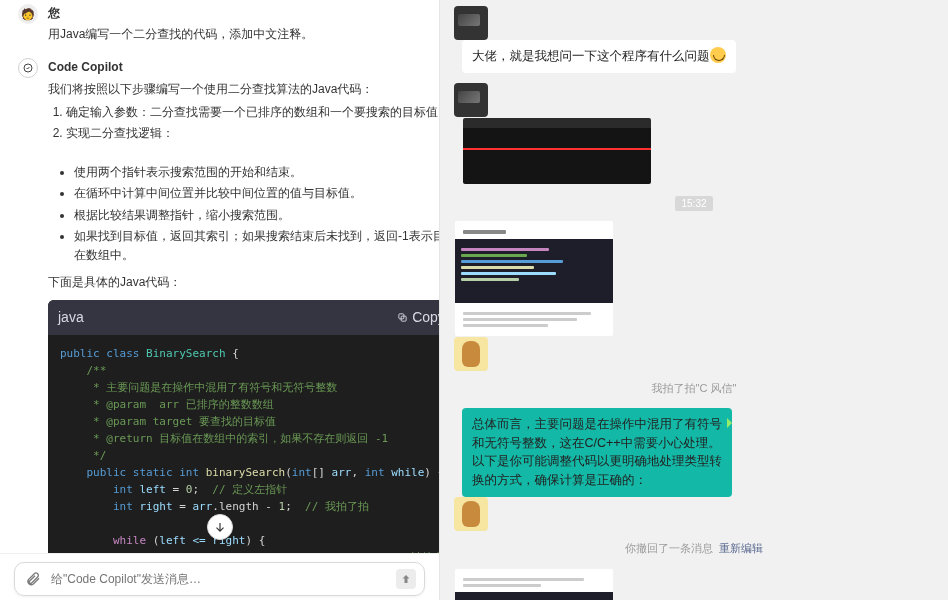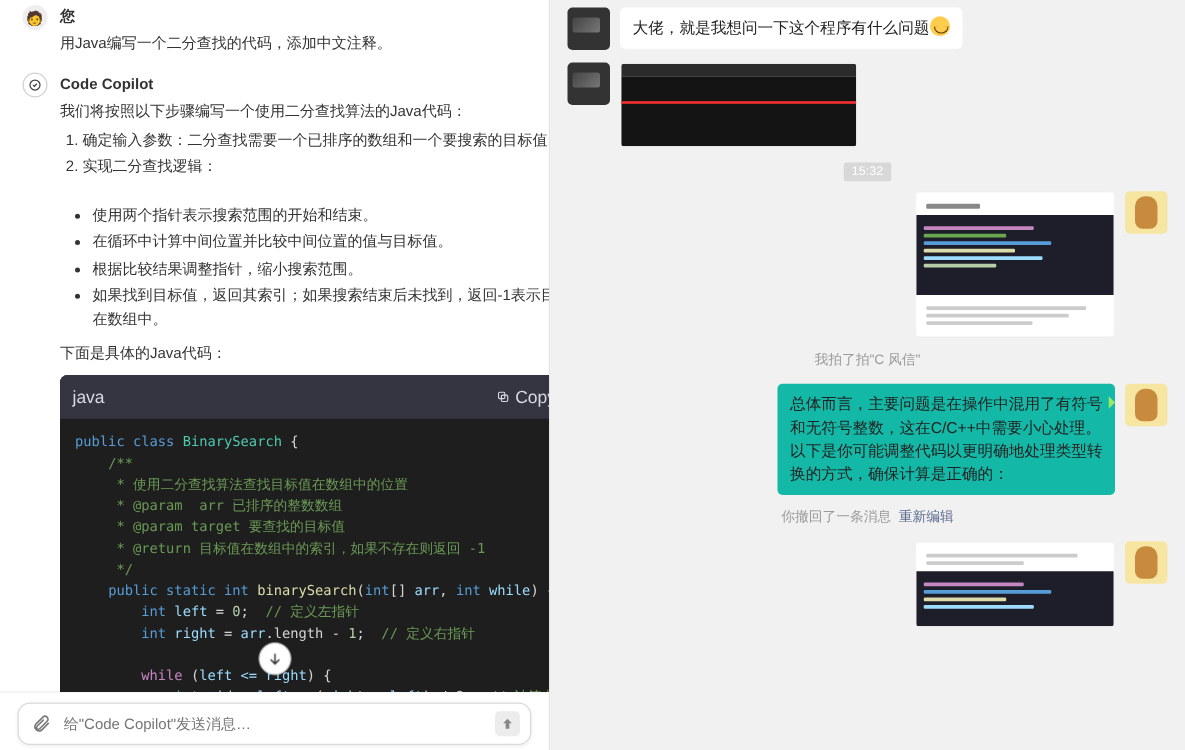--- a/index.html
+++ b/index.html
@@ -37,21 +37,21 @@
 
 .composer { border-top: 1px solid #eee; padding: 8px 14px 4px 14px; }
 .composer-inner { border: 1px solid #d9d9d9; border-radius: 10px; display: flex; align-items: center; padding: 6px 8px; gap: 8px; box-shadow: 0 1px 3px rgba(0,0,0,0.06); }
 .composer-inner .attach, .composer-inner .send { width: 20px; height: 20px; color: #7a7a7a; display:flex; align-items:center; justify-content:center; border-radius:4px; }
 .composer-inner .send { background: #ececec; }
 .composer-inner input { flex: 1; border: none; outline: none; font-size: 12px; color: #555; }
 .footer-note { text-align: center; font-size: 10px; color: #bbb; margin-top: 4px; white-space: nowrap; overflow:hidden; }
 
 
 .chat-scroll { padding: 6px 14px 0 14px; height: 100%; overflow:hidden; }
-.chat-row { display: flex; margin-bottom: 10px; align-items: flex-start; }
+.chat-row { display: flex; margin-bottom: 10px; align-items: flex-start; flex-direction: column; }
 .chat-row.left { justify-content: flex-start; }
 .chat-row.right { justify-content: flex-end; }
 .wavatar { width: 34px; height: 34px; border-radius: 4px; background: #333; flex-shrink:0; position:relative; overflow:hidden; }
 .wavatar.dark::after { content:""; position:absolute; left:4px; top:8px; width:22px; height:12px; background: linear-gradient(135deg,#444,#777); border-radius:2px; }
 .wavatar.cartoon { background:#f7e6a2; }
 .wavatar.cartoon::before{ content:""; position:absolute; left:8px; top:4px; width:18px; height:26px; background:#c88b3d; border-radius:8px 8px 6px 6px; }
 .bubble { max-width: 300px; border-radius: 4px; padding: 7px 10px; font-size: 12.5px; line-height: 1.5; margin: 0 8px; position:relative; }
 .bubble.white { background: #fff; color:#222; }
 .bubble.green { background: #14b8a6; color:#222; }
 .bubble-arrow-l::before { content:""; position:absolute; left:-5px; top:10px; border:5px solid transparent; border-right-color:#fff; }
@@ -118,28 +118,28 @@
               <span class="copy">
                 <svg width="11" height="11" viewBox="0 0 24 24" fill="none" stroke="currentColor" stroke-width="2">
                     <rect x="9" y="9" width="11" height="11" rx="2"></rect>
                     <rect x="4" y="4" width="11" height="11" rx="2"></rect>
                   </svg>
                 <span>Copy code</span>
               </span>
             </div>
 <div class="code-body"><span class="kw">public class</span> <span class="cls">BinarySearch</span> <span class="op">{</span>
     <span class="doc">/**</span>
-    <span class="doc"> * 使用二分查找算法查找目标值在数组中的位置</span>
+    <span class="doc"> * 主要问题是在操作中混用了有符号和无符号整数</span>
     <span class="doc"> * @param  arr 已排序的整数数组</span>
     <span class="doc"> * @param target 要查找的目标值</span>
     <span class="doc"> * @return 目标值在数组中的索引，如果不存在则返回 -1</span>
     <span class="doc"> */</span>
     <span class="kw">public static</span> <span class="kw">int</span> <span class="fn">binarySearch</span>(<span class="kw">int</span>[] <span class="id">arr</span>, <span class="kw">int</span> <span class="id">while</span>) {
         <span class="kw">int</span> <span class="id">left</span> = <span class="num">0</span>;  <span class="cm">// 定义左指针</span>
-        <span class="kw">int</span> <span class="id">right</span> = <span class="id">arr</span>.length - <span class="num">1</span>;  <span class="cm">// 定义右指针</span>
+        <span class="kw">int</span> <span class="id">right</span> = <span class="id">arr</span>.length - <span class="num">1</span>;  <span class="cm">// 我拍了拍</span>
 
         <span class="k">while</span> (<span class="id">left &lt;= right</span>) {
             <span class="kw">int</span> <span class="id">mid</span> = <span class="id">left</span> + (<span class="id">right</span> - <span class="id">left</span>) / <span class="num">2</span>;  <span class="cm">// 计算中间位置</span>
 
              () {
                  ;  
             }  () {
                  =  + ;  
             }  {
                  =  - ;  

